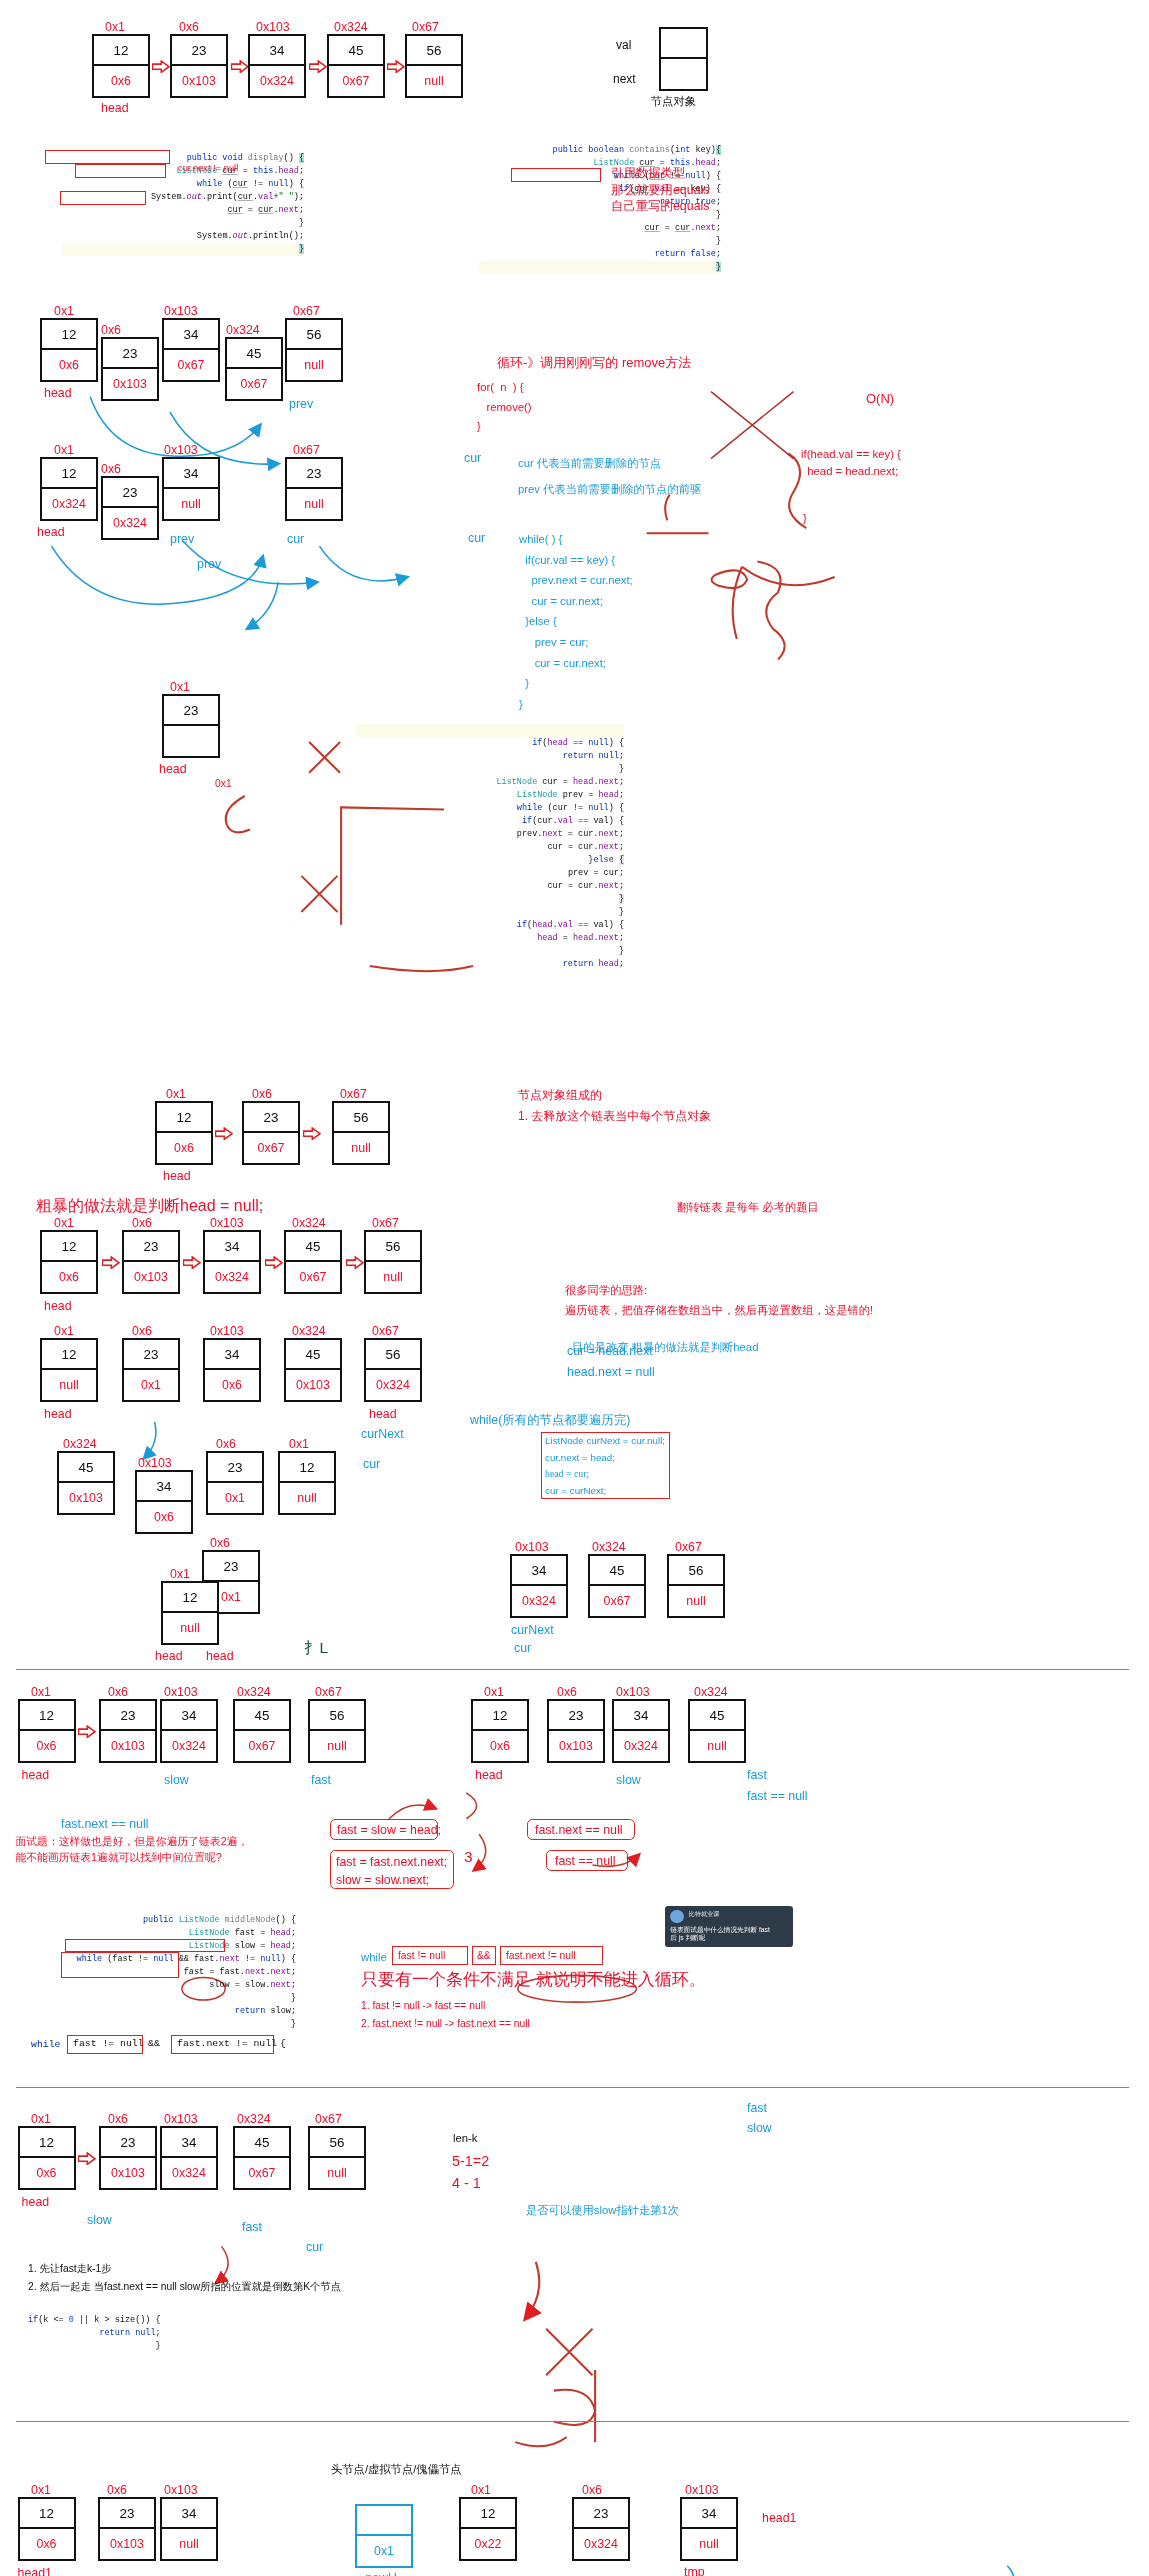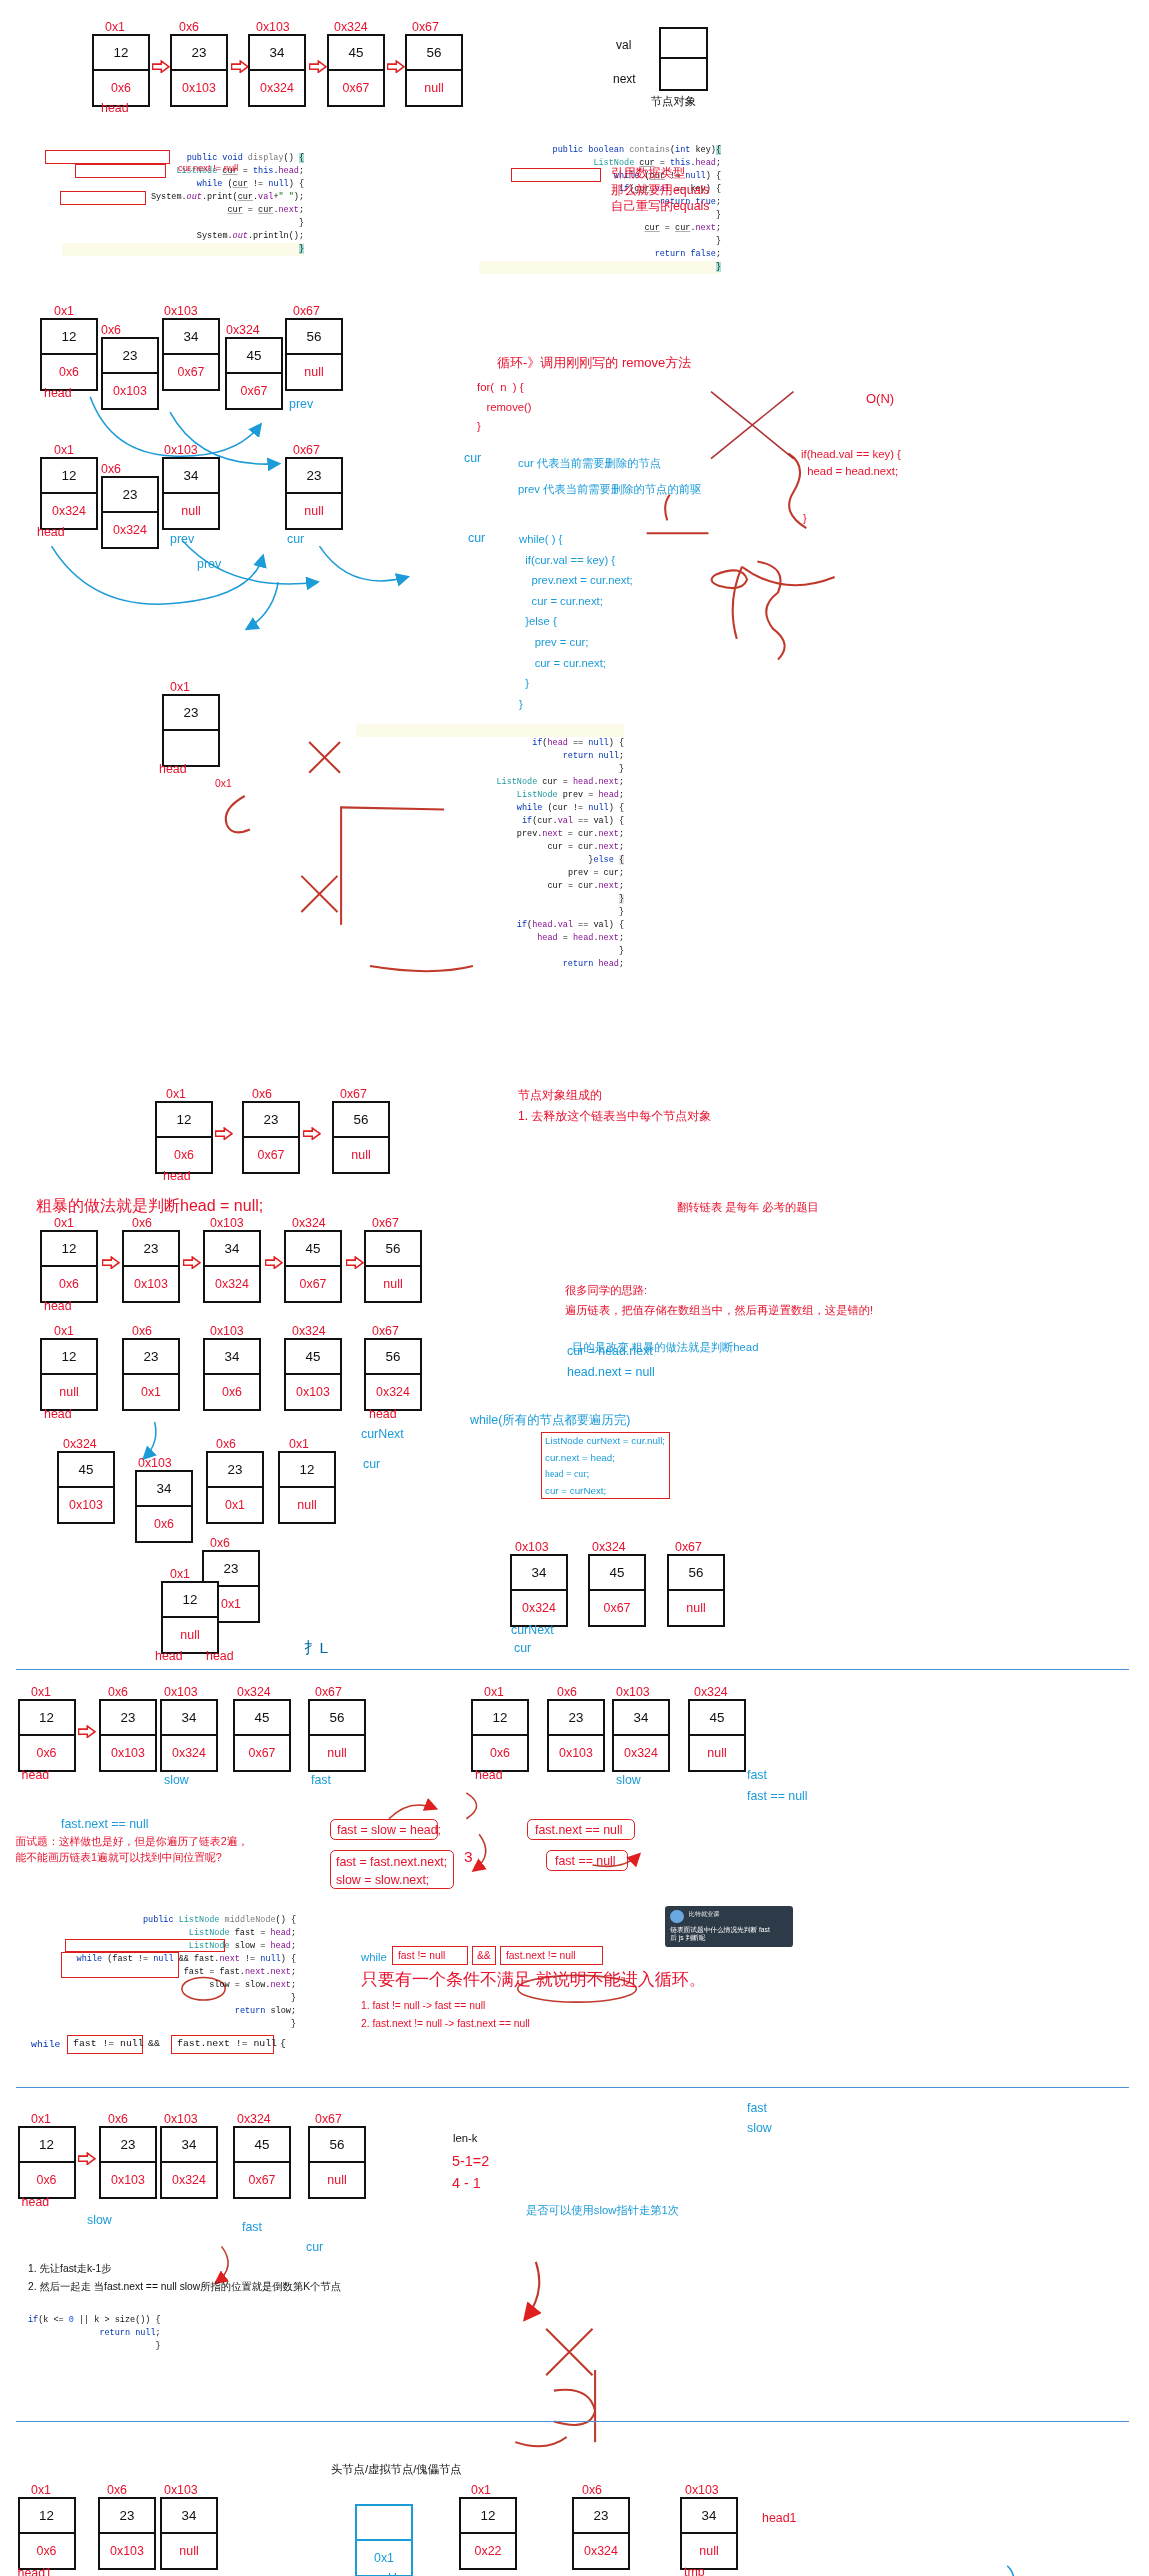--- a/index.html
+++ b/index.html
@@ -3,21 +3,21 @@
 <meta charset="utf-8">
 <style>
   html,body{margin:0;padding:0;background:#ffffff;}
   body{font-family:"Liberation Sans","DejaVu Sans",sans-serif;color:#111;}
   #page{position:relative;width:1150px;height:3656px;background:#fff;overflow:hidden;}
 
   
   .abs{position:absolute;}
 
   
-  .node{position:absolute;width:58px;height:73px;border:2.1px solid #111;box-sizing:border-box;background:#fff;}
+  .node{position:absolute;width:58px;height:64px;border:2.1px solid #111;box-sizing:border-box;background:#fff;}
   .node .valcell{height:50%;display:flex;align-items:center;justify-content:center;
      border-bottom:2.1px solid #111;box-sizing:border-box;font-size:13.4px;color:#111;}
   .node .nextcell{height:50%;display:flex;align-items:center;justify-content:center;
      font-size:12.4px;color:#e8112d;box-sizing:border-box;}
   .node.blue{border-color:#1b9bd8;}
   .node.blue .valcell{border-bottom-color:#1b9bd8;}
   .addr{position:absolute;font-size:12.4px;color:#e8112d;white-space:nowrap;}
   .lbl-red{position:absolute;font-size:12.4px;color:#e8112d;white-space:nowrap;}
   .lbl-blue{position:absolute;font-size:12.4px;color:#1b9bd8;white-space:nowrap;}
   .lbl-black{position:absolute;font-size:12px;color:#111;white-space:nowrap;}
@@ -513,21 +513,21 @@
         <div class="nextcell">0x67</div>
       </div>
   <div class="addr" style="left:675px;top:0;">0x67</div>
   <div class="node" style="left:667px;top:14.4px;">
         <div class="valcell">56</div>
         <div class="nextcell">null</div>
       </div>
   <div class="lbl-blue" style="left:511px;top:83px;">curNext</div>
   <div class="lbl-blue" style="left:514px;top:101px;">cur</div>
 </div>
-<div class="lbl-black" style="left:304px;top:1638px;font-size:15.5px;color:#0369a1;">扌L</div>
+<div class="lbl-black" style="left:304px;top:1638px;font-size:15.5px;color:#14532d;">扌L</div>
 
 <div class="hr" style="left:15.5px;top:1669px;width:1113px;"></div>
 
 <div class="abs" style="left:0;top:1685px;">
   <div class="addr" style="left:31px;top:0;">0x1</div>
   <div class="node" style="left:17.5px;top:14.4px;">
         <div class="valcell">12</div>
         <div class="nextcell">0x6</div>
       </div>
   <div class="arrow" style="left:78px;top:40px;">

